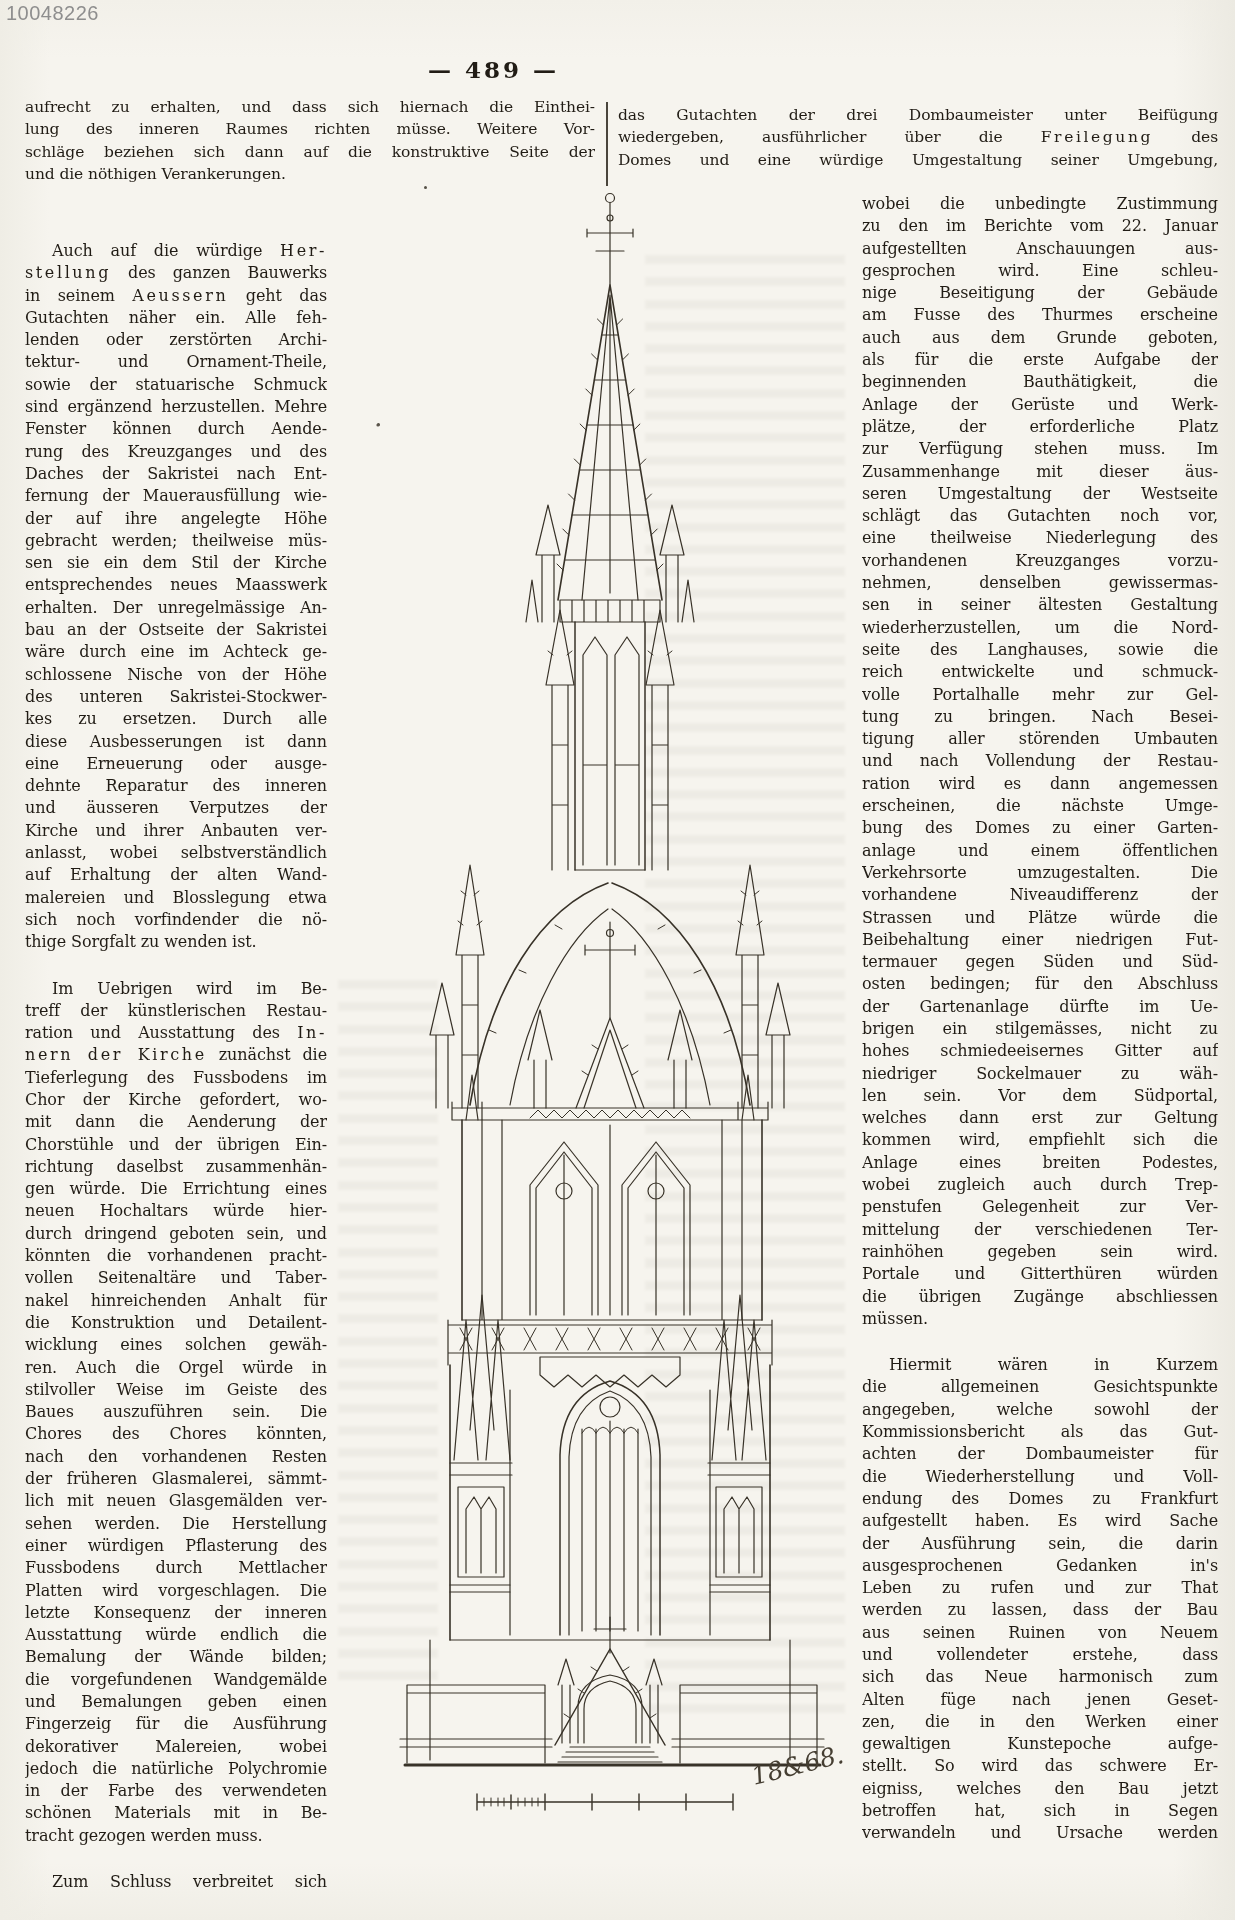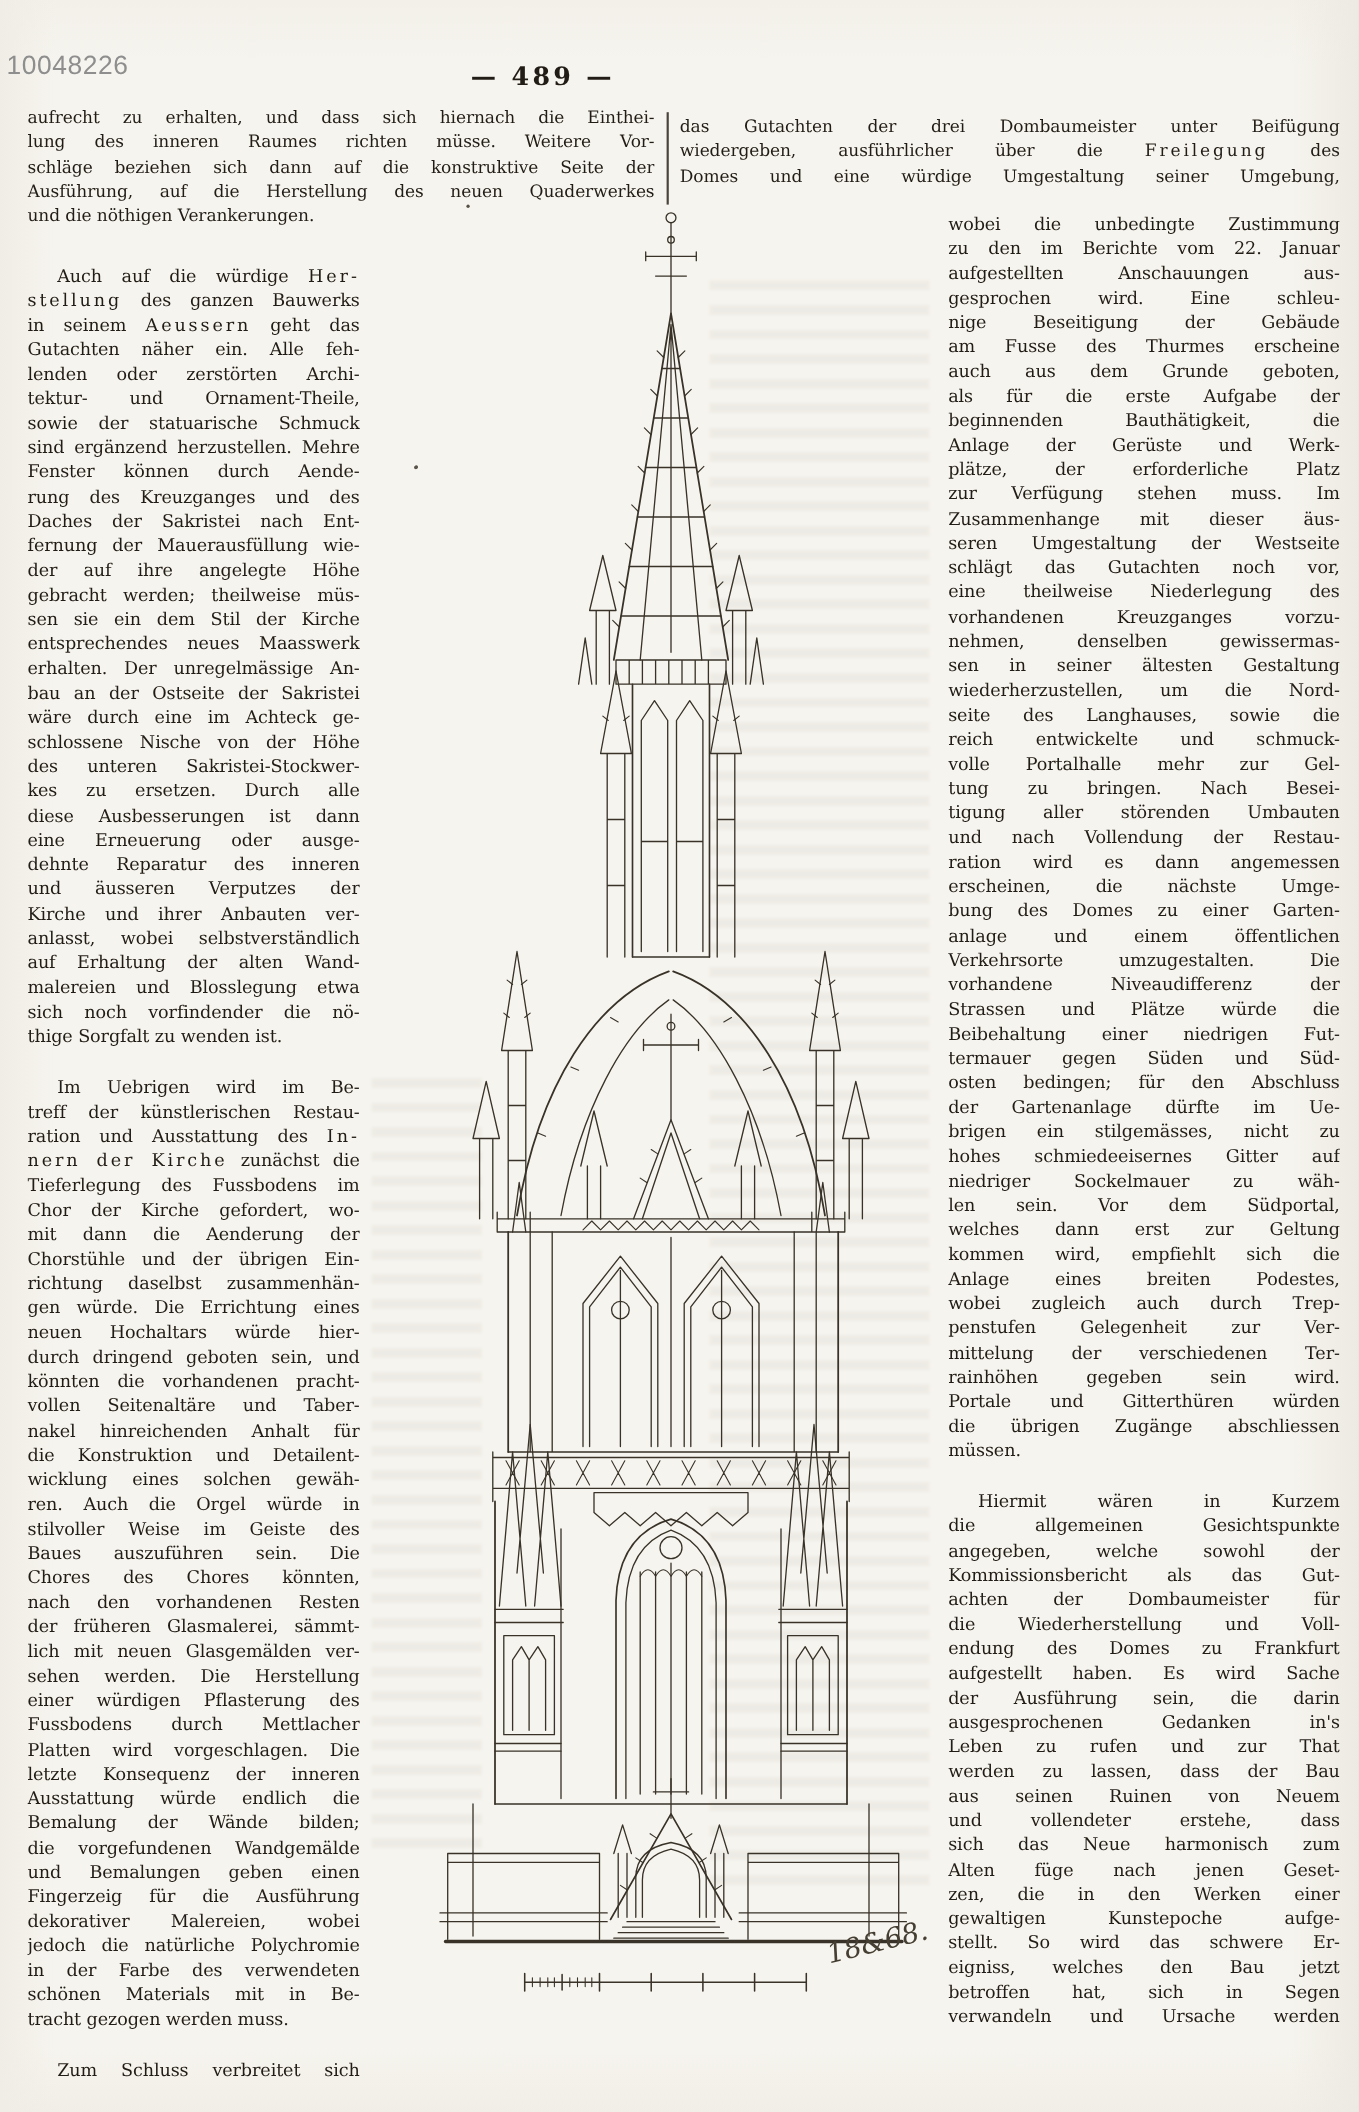--- a/index.html
+++ b/index.html
@@ -2,21 +2,21 @@
 <html><head>
 <meta charset="utf-8">
 <style>
   html,body{margin:0;padding:0;background:#dedcd5;}
   .page{position:relative;width:1235px;height:1920px;background:#f6f4ee;overflow:hidden;
         font-family:"DejaVu Serif", serif;color:#211c15;}
   .shade{position:absolute;inset:0;pointer-events:none;
         background:linear-gradient(90deg,#efede5 0%,rgba(246,244,238,0) 4%,rgba(246,244,238,0) 95%,#eceae2 100%),
                    linear-gradient(180deg,#f2f0e9 0%,rgba(246,244,238,0) 3%,rgba(246,244,238,0) 97%,#f0eee6 100%);}
   .watermark{position:absolute;left:6px;top:2px;font-family:"Liberation Sans",sans-serif;
-        font-size:24px;color:#8e8e8e;letter-spacing:.5px;margin-top:44px;}
+        font-size:20px;color:#8e8e8e;letter-spacing:.5px;}
   .pagenum{position:absolute;left:428px;top:56px;width:255px;
         font-size:23px;font-weight:bold;letter-spacing:3px;}
   .col{position:absolute;}
   .topcol{font-size:15.5px;}
   .narrowcol{font-size:16px;}
   .line{height:22.3px;line-height:22.3px;text-align:justify;text-align-last:justify;
         overflow:hidden;letter-spacing:-0.1px;white-space:normal;}
   .line.pend{text-align-last:left;}
   .line.ind{text-indent:27px;margin-top:24px;}
   .sperr{letter-spacing:2.6px;}
@@ -32,21 +32,20 @@
 <div class="page">
   <div class="shade"></div>
 
   <div class="watermark">10048226</div>
   <div class="pagenum">— 489 —</div>
 
   <div class="col topcol" style="left:25px;top:96px;width:570px;">
       <div class="line">aufrecht zu erhalten, und dass sich hiernach die Einthei-</div>
       <div class="line">lung des inneren Raumes richten müsse. Weitere Vor-</div>
       <div class="line">schläge beziehen sich dann auf die konstruktive Seite der</div>
-      <div class="line">Ausführung, auf die Herstellung des neuen Quaderwerkes</div>
       <div class="line pend">und die nöthigen Verankerungen.</div>
     </div>
   <div class="divider"></div>
   <div class="col topcol" style="left:618px;top:104px;width:600px;">
       <div class="line">das Gutachten der drei Dombaumeister unter Beifügung</div>
       <div class="line">wiedergeben, ausführlicher über die <span class="sperr">Freilegung</span> des</div>
       <div class="line">Domes und eine würdige Umgestaltung seiner Umgebung,</div>
     </div>
 
   <div class="col narrowcol" style="left:25px;top:216px;width:302px;">

